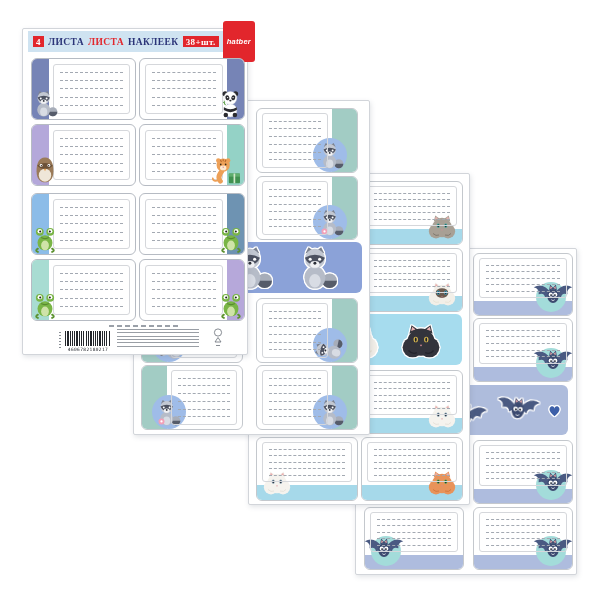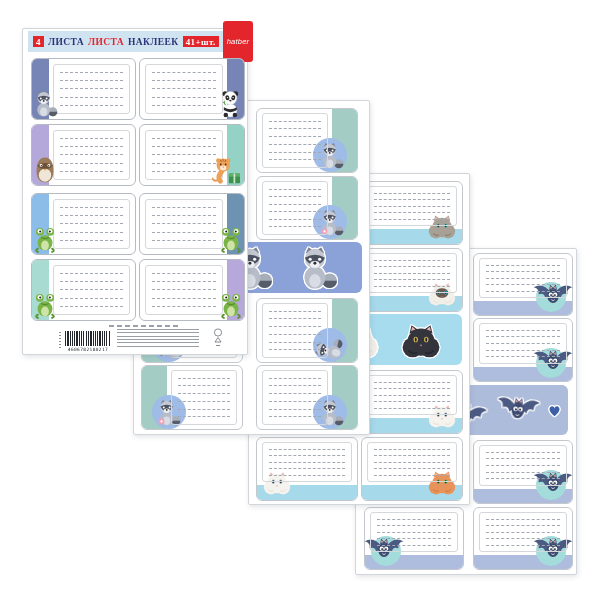--- a/index.html
+++ b/index.html
@@ -10,21 +10,21 @@
   .sheet-cover   {left:22px; top:28px; width:224px;height:325px;z-index:40;}
   .sheet-raccoons{left:133px;top:100px;width:235px;height:333px;z-index:30;}
   .sheet-cats    {left:248px;top:173px;width:220px;height:330px;z-index:20;}
   .sheet-bats    {left:355px;top:248px;width:220px;height:325px;z-index:10;}
 
   .cover-header{position:absolute;left:5px;right:5px;top:2px;height:21px;
     display:flex;align-items:center;gap:4px;padding:0 5px;
     font-family:"Liberation Serif",serif;font-weight:bold;font-size:9.5px;letter-spacing:.4px;}
   .hdr-badge{color:#fff;padding:0.5px 3px;font-size:9px;font-family:"Liberation Serif",serif;}
   .brand-pill{color:#fff;font-family:"Liberation Sans",sans-serif;font-style:italic;
-    font-weight:normal;font-size:7.5px;border-radius:3px;padding:16px 4px;margin-left:auto;letter-spacing:.2px;}
+    font-weight:bold;font-size:7.5px;border-radius:3px;padding:16px 4px;margin-left:auto;letter-spacing:.2px;}
 
   .label{position:absolute;background:#fff;border:1px solid #b6bbc3;border-radius:6px;}
   .band-l{position:absolute;left:0;top:0;bottom:0;border-radius:5px 0 0 5px;}
   .band-r{position:absolute;right:0;top:0;bottom:0;border-radius:0 5px 5px 0;}
   .band-b{position:absolute;left:0;right:0;bottom:0;border-radius:0 0 5px 5px;}
   .inner{position:absolute;border:1px solid #d5d7db;border-radius:3px;
          display:flex;flex-direction:column;justify-content:space-evenly;padding:0 6px;}
   .dash{height:0;border-top:1px dashed #a3a9b2;}
   .animal{position:absolute;line-height:0;}
   .circle{position:absolute;border-radius:50%;}
@@ -54,21 +54,21 @@
 <body>
 
 <div class="page">
 
   <div class="sheet sheet-cover">
     <div class="cover-header" style="background: rgb(207, 227, 241); color: rgb(43, 52, 120);">
       <span class="hdr-badge" style="background: rgb(226, 38, 44);">4</span>
       <span>ЛИСТА</span>
       <span style="color: rgb(226, 38, 44);">ЛИСТА</span>
       <span>НАКЛЕЕК</span>
-      <span class="hdr-badge" style="background: rgb(226, 38, 44);">41+шт.</span>
+      <span class="hdr-badge" style="background: rgb(226, 38, 44);">38+шт.</span>
       <span class="brand-pill" style="background: rgb(226, 38, 44);">hatber</span>
     </div>
     <div id="cover-grid">
         <div class="label" style="left: 8px; top: 29px; width: 103px; height: 60px;">
           <div class="band-l" style="width: 17px; background: rgb(118, 132, 182);"></div>
           <div class="inner" style="inset: 5px 5px 5px 21px;">
             <div class="dash"></div>
             <div class="dash"></div>
             <div class="dash"></div>
             <div class="dash"></div>

